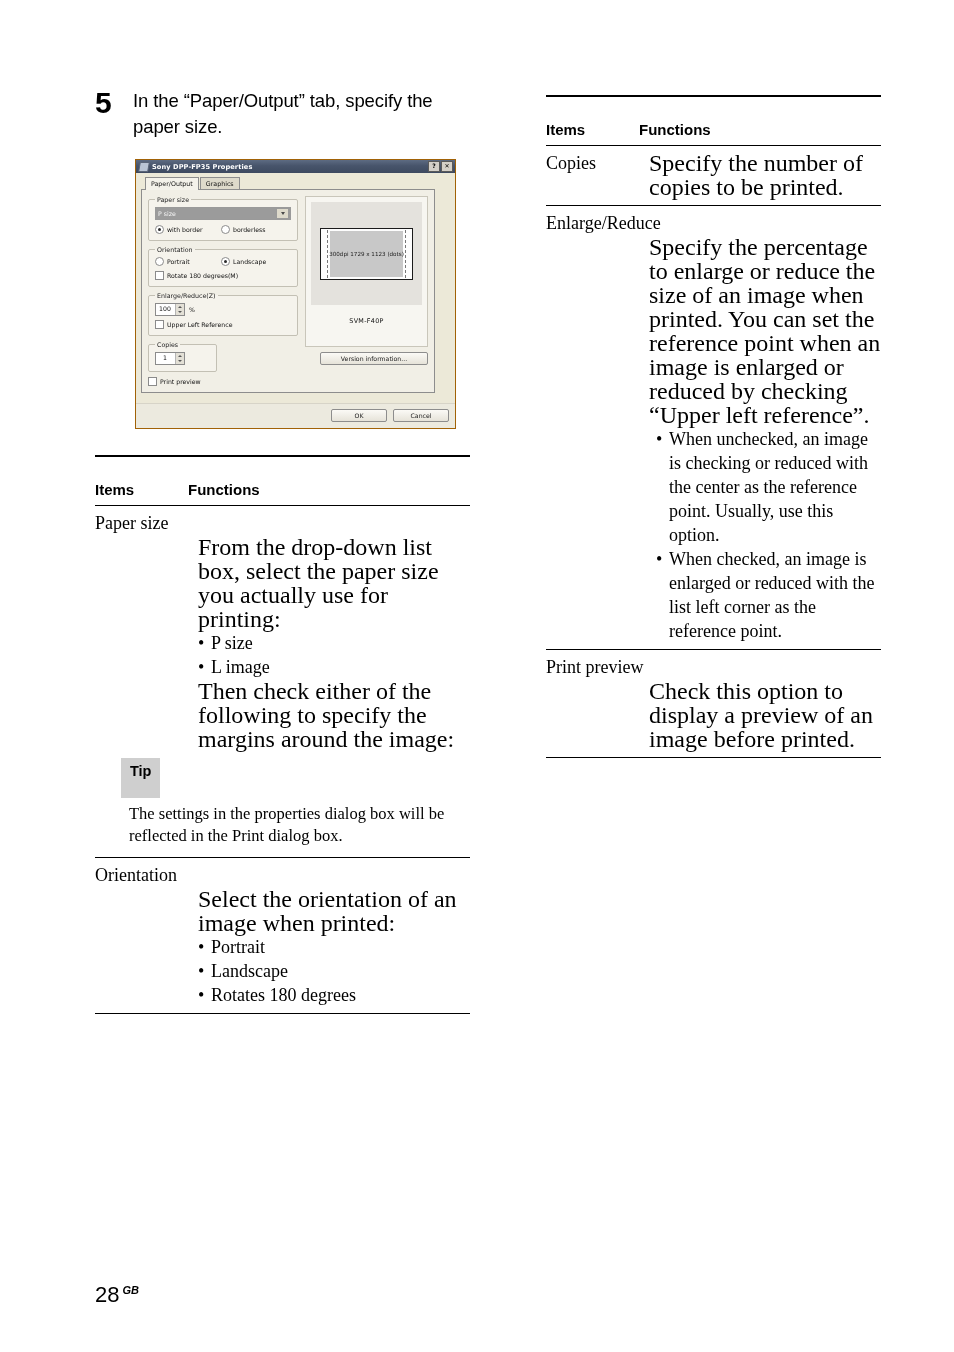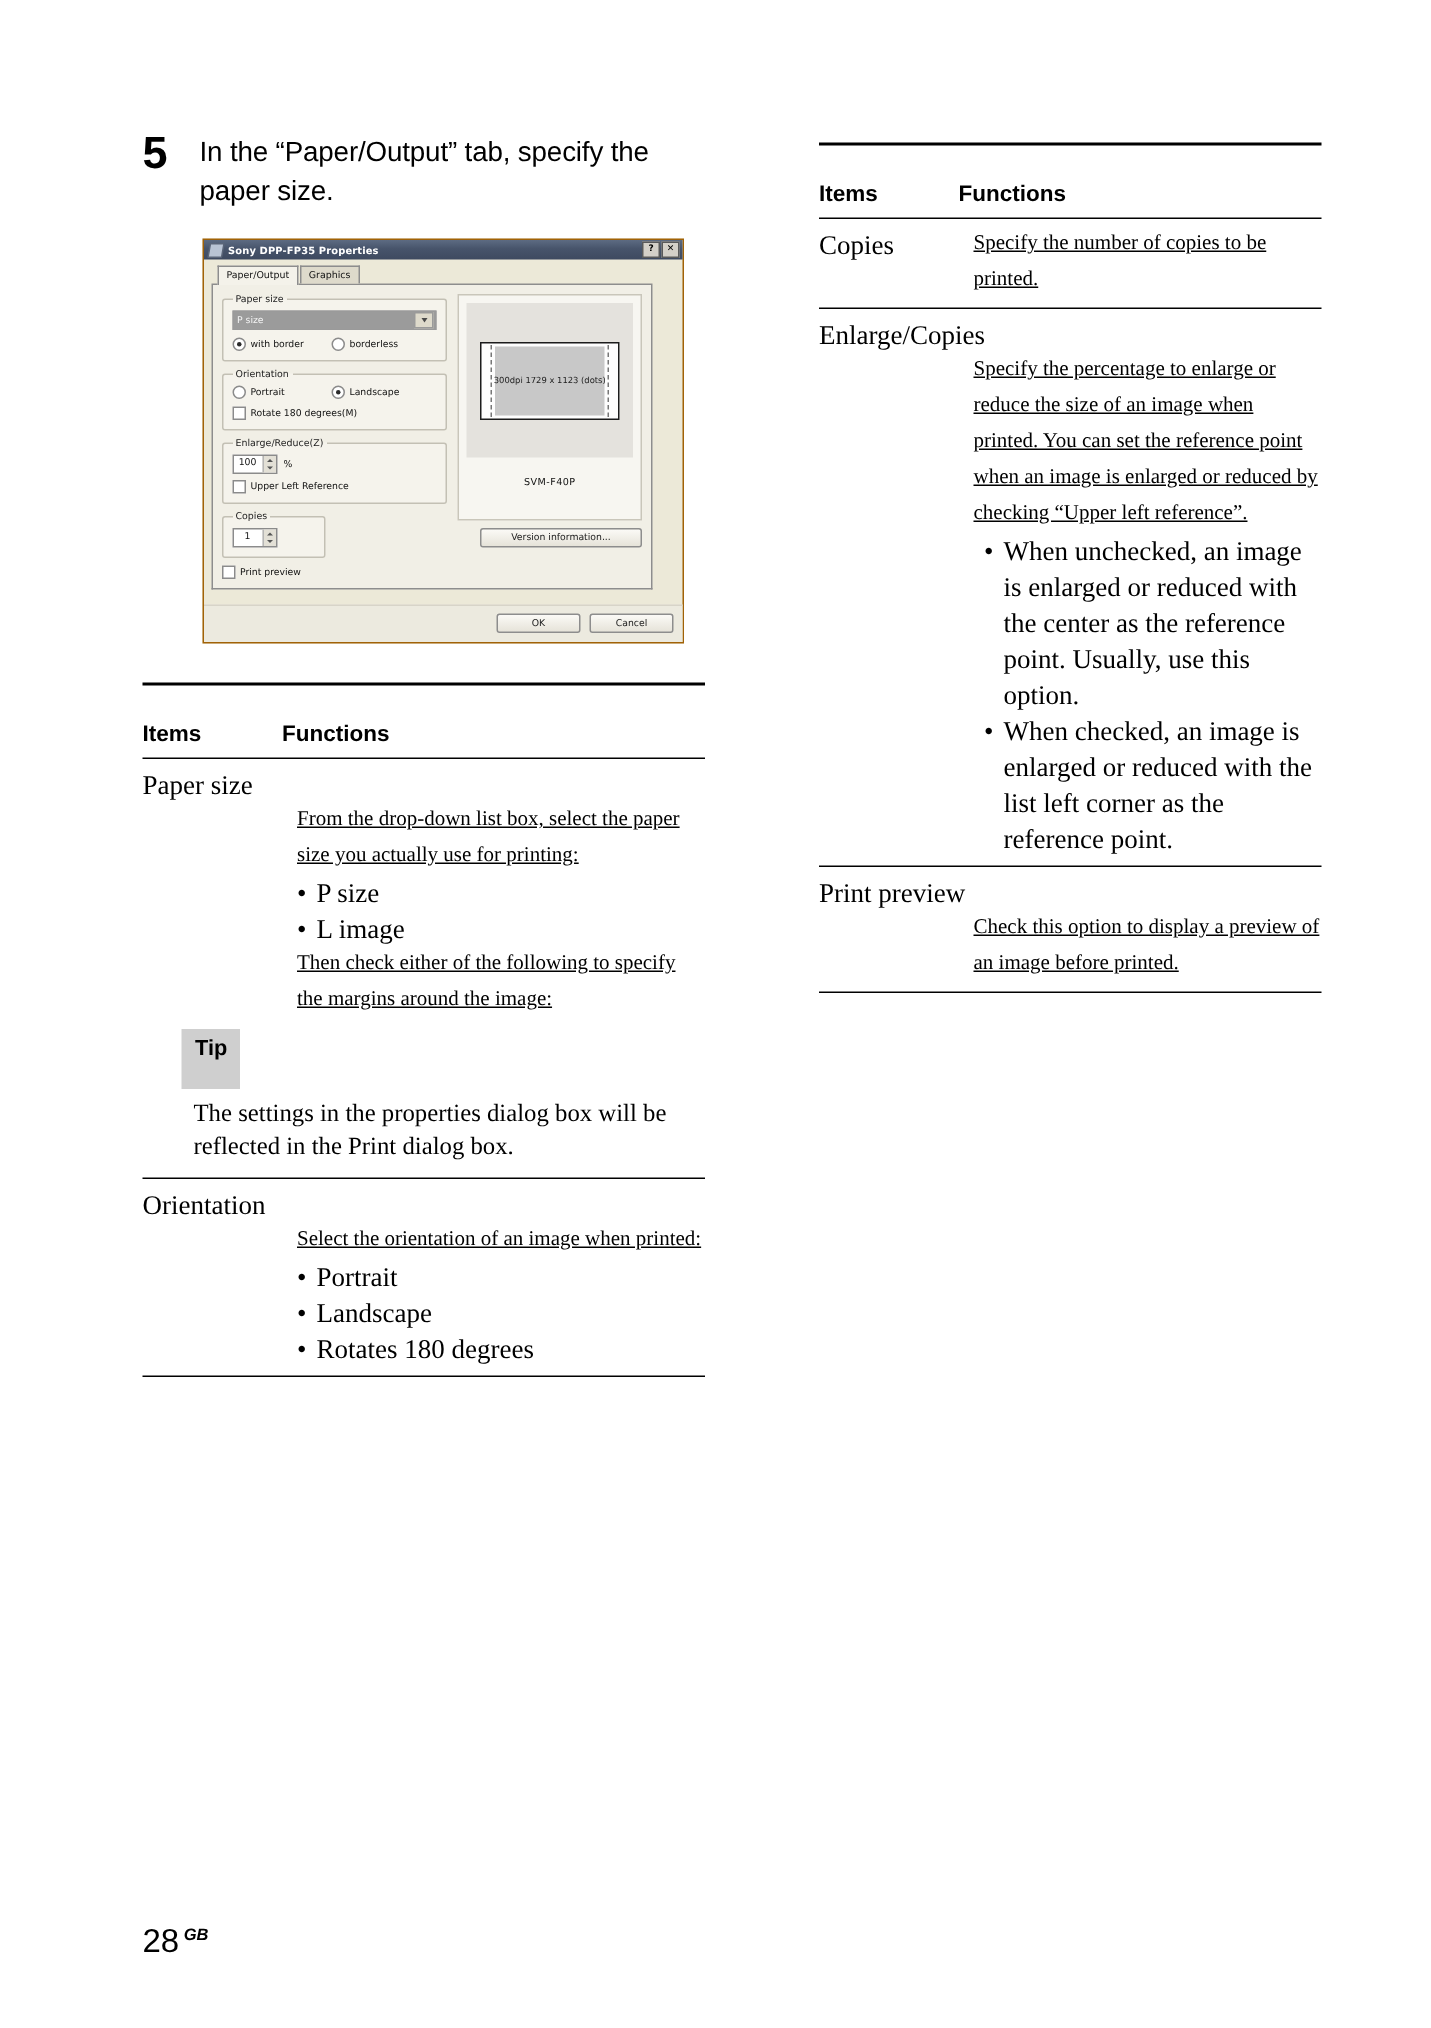--- a/index.html
+++ b/index.html
@@ -325,23 +325,22 @@
     padding: 24px 0 7px 0;
   }
   .th-items { width: 93px; flex: 0 0 93px; }
   .row { padding: 5px 0 6px 0; }
   .row-term {
     font-size: 18px;
     line-height: 24px;
   }
   .row-def {
     margin-left: 103px;
-    font-size: 14px;
+    font-size: 24px;
     line-height: 24px;
-    text-decoration: underline;
   }
   .bullets { margin: 0; padding: 0; list-style: none; }
   .bullets li {
     position: relative;
     padding-left: 13px;
     font-size: 18px;
     line-height: 24px;
   }
   .bullets li::before {
     content: "\2022";
@@ -579,24 +578,24 @@
 
       <div class="row">
         <div style="display:flex">
           <span class="row-term th-items">Copies</span>
           <span class="row-def" style="margin-left:10px;flex:1 1 auto">Specify the number of copies to be printed.</span>
         </div>
       </div>
       <div class="rule-thin"></div>
 
       <div class="row">
-        <div class="row-term">Enlarge/Copies</div>
+        <div class="row-term">Enlarge/Reduce</div>
         <div class="row-def">Specify the percentage to enlarge or reduce the size of an image when printed. You can set the reference point when an image is enlarged or reduced by checking “Upper left reference”.</div>
         <ul class="bullets" style="margin-left:110px">
-          <li>When unchecked, an image is enlarged or reduced with the center as the reference point. Usually, use this option.</li>
+          <li>When unchecked, an image is checking or reduced with the center as the reference point. Usually, use this option.</li>
           <li>When checked, an image is enlarged or reduced with the list left corner as the reference point.</li>
         </ul>
       </div>
       <div class="rule-thin"></div>
 
       <div class="row">
         <div class="row-term">Print preview</div>
         <div class="row-def">Check this option to display a preview of an image before printed.</div>
       </div>
       <div class="rule-thin"></div>

